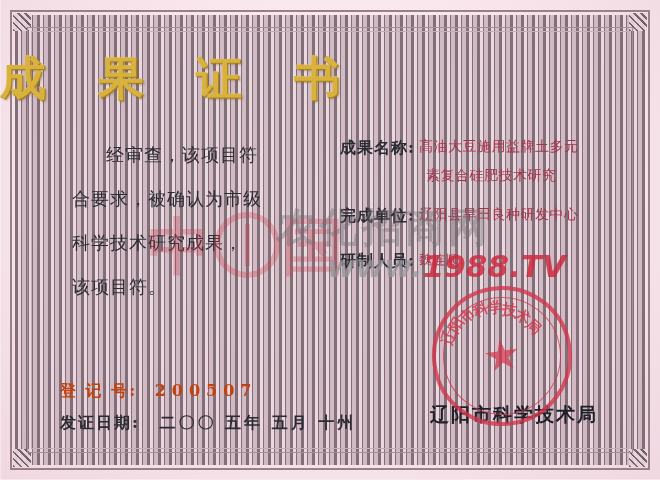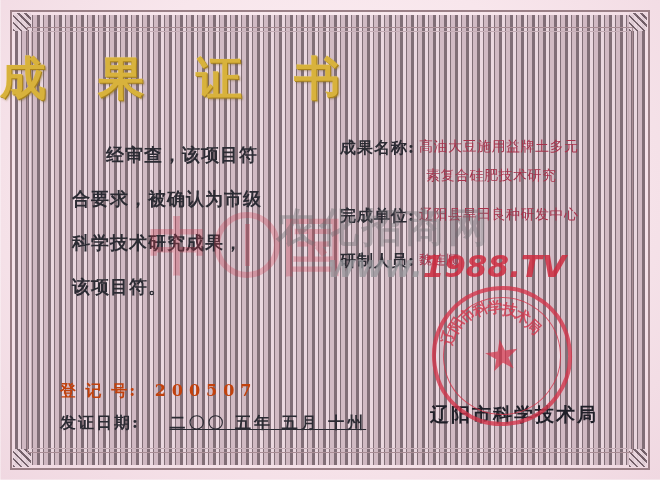--- a/index.html
+++ b/index.html
@@ -86,21 +86,21 @@
   }
 
   
   .body-left {
     position: absolute;
     left: 72px;
     top: 133px;
     width: 250px;
     font-family: "DejaVu Serif", serif;
     font-size: 18px;
-    font-weight: bold;
+    font-weight: normal;
     color: #2b2b33;
     line-height: 44px;
     letter-spacing: 1px;
   }
   .body-left .ln { white-space: nowrap; }
   .body-left .ln.i1 { padding-left: 34px; }
 
   
   .fields {
     position: absolute;
@@ -160,21 +160,21 @@
     position: absolute;
     left: 60px;
     bottom: 46px;
     font-family: "DejaVu Serif", serif;
     font-size: 16px;
     font-weight: bold;
     color: #2b2b33;
     letter-spacing: 2px;
     white-space: nowrap;
   }
-  .date .dv { letter-spacing: 3px; margin-left: 22px; text-decoration: underline; }
+  .date .dv { letter-spacing: 3px; margin-left: 12px; }
 
   
   .issuer {
     position: absolute;
     right: 62px;
     bottom: 52px;
     font-family: "DejaVu Serif", serif;
     font-size: 19px;
     font-weight: bold;
     color: #1f1f28;

